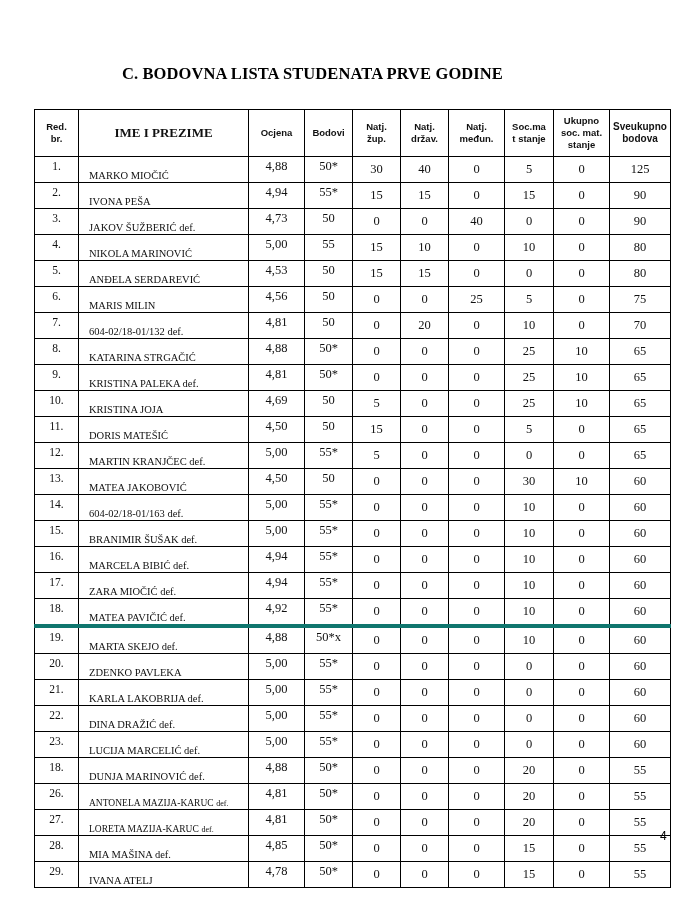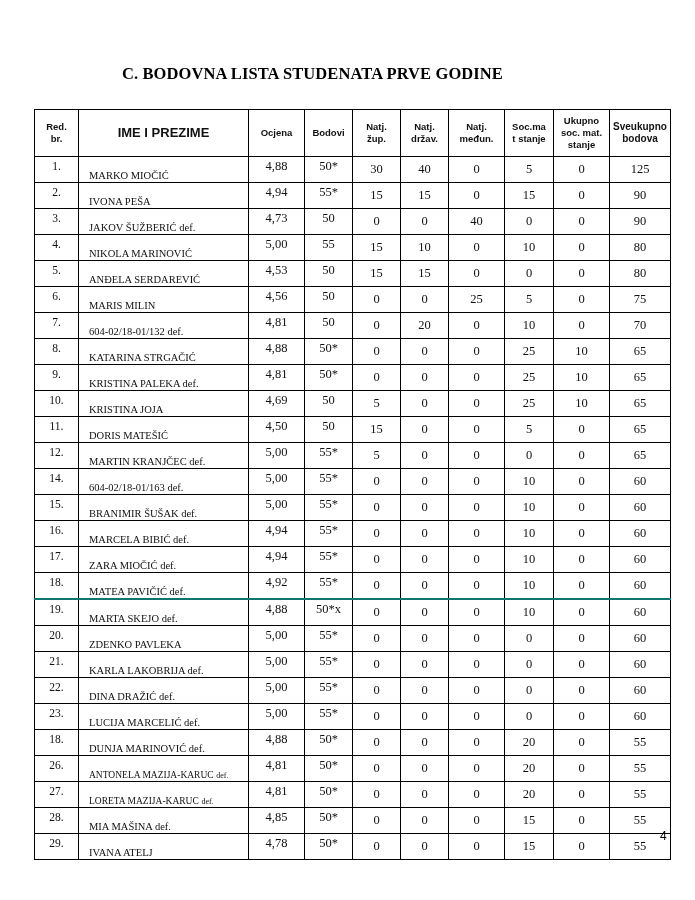--- a/index.html
+++ b/index.html
@@ -6,30 +6,30 @@
   body { width: 695px; height: 900px; position: relative; overflow: hidden;
          font-family: "Liberation Serif", "DejaVu Serif", serif; color: #000; }
   .title { position: absolute; top: 64px; left: 0; width: 625px; text-align: center;
            font-size: 16.5px; font-weight: bold; letter-spacing: 0.1px; }
   table.list { position: absolute; left: 34px; top: 109px; width: 636px;
                border-collapse: collapse; table-layout: fixed; }
   table.list th, table.list td { border: 1px solid #000; padding: 0; }
   table.list th { font-family: "Liberation Sans", "DejaVu Sans", sans-serif;
                   font-weight: bold; font-size: 9.5px; line-height: 12px; text-align: center;
                   height: 46px; color: #111; }
-  table.list th.name-h { font-family: Liberation Sans, sans-serif; font-size: 13px; }
+  table.list th.name-h { font-family: Liberation Serif, serif; font-size: 13px; }
   table.list th.sum-h { font-size: 10px; }
   table.list td { height: 22px; font-size: 12.5px; text-align: center; vertical-align: middle; color: #111; }
   table.list td.num { font-size: 11.5px; vertical-align: top; padding-top: 3px; }
   table.list td.name { text-align: left; padding-left: 10px; font-size: 10.5px;
                        vertical-align: bottom; padding-bottom: 1px; white-space: nowrap; overflow: hidden; }
   table.list td.name .sfx-small { font-size: 8px; }
   table.list td.grade { font-size: 12.5px; vertical-align: top; padding-top: 2px; text-align: center; }
   table.list td.pts { font-size: 12.5px; vertical-align: top; padding-top: 2px; margin-top: 15px; }
-  tr.thick-top td { border-top: 2px solid #0f766e; }
+  tr.thick-top td { border-top: 4px solid #0f766e; }
   .grey-left { border-left-color: #666 !important; }
   .page-num { position: absolute; top: 829px; left: 660px; font-size: 12px;
               font-family: "Liberation Sans", sans-serif; }
 </style>
 </head>
 <body>
 
 <div class="title">C.  BODOVNA LISTA STUDENATA PRVE GODINE</div>
 
 <table class="list">
@@ -198,20 +198,32 @@
         <td class="grade">5,00</td>
         <td class="pts">55*</td>
         <td>5</td>
         <td>0</td>
         <td>0</td>
         <td class="grey-left">0</td>
         <td>0</td>
         <td>65</td>
       </tr>
       <tr>
+        <td class="num">13.</td>
+        <td class="name"><span>MATEA JAKOBOVIĆ</span></td>
+        <td class="grade">4,50</td>
+        <td class="pts">50</td>
+        <td>0</td>
+        <td>0</td>
+        <td>0</td>
+        <td class="grey-left">30</td>
+        <td>10</td>
+        <td>60</td>
+      </tr>
+      <tr>
         <td class="num">14.</td>
         <td class="name"><span>604-02/18-01/163</span> <span>def.</span></td>
         <td class="grade">5,00</td>
         <td class="pts">55*</td>
         <td>0</td>
         <td>0</td>
         <td>0</td>
         <td class="grey-left">10</td>
         <td>0</td>
         <td>60</td>

